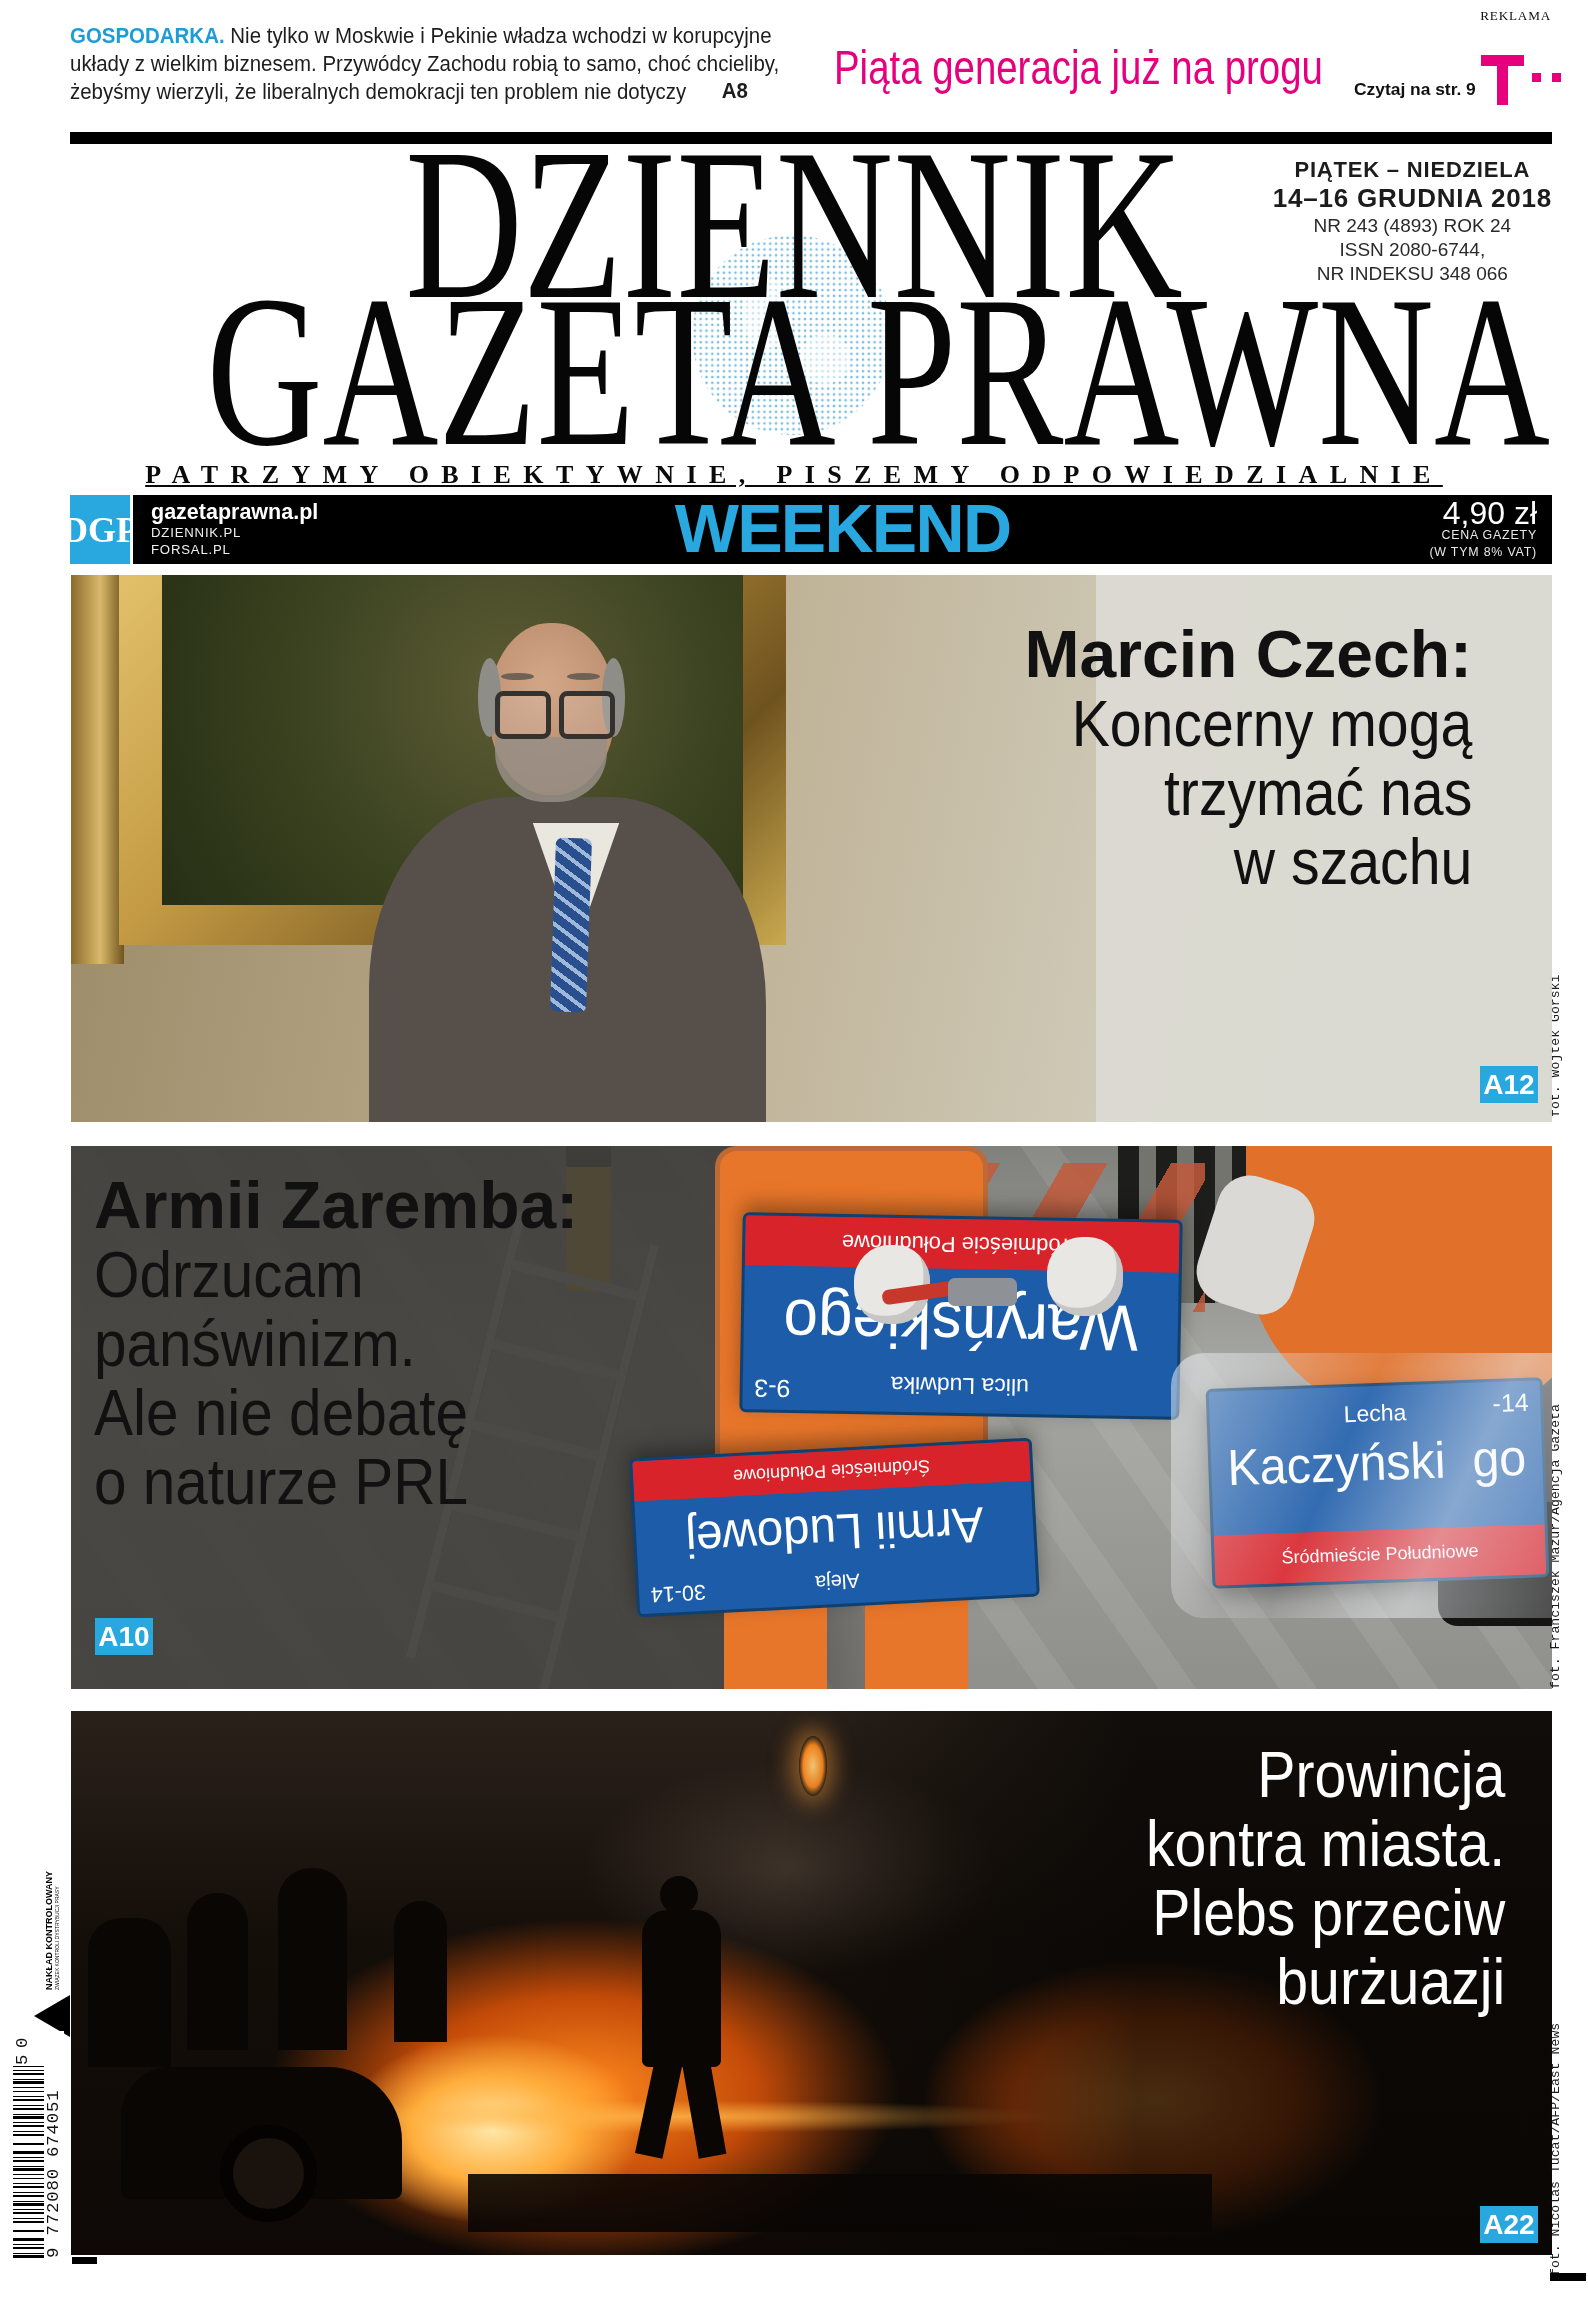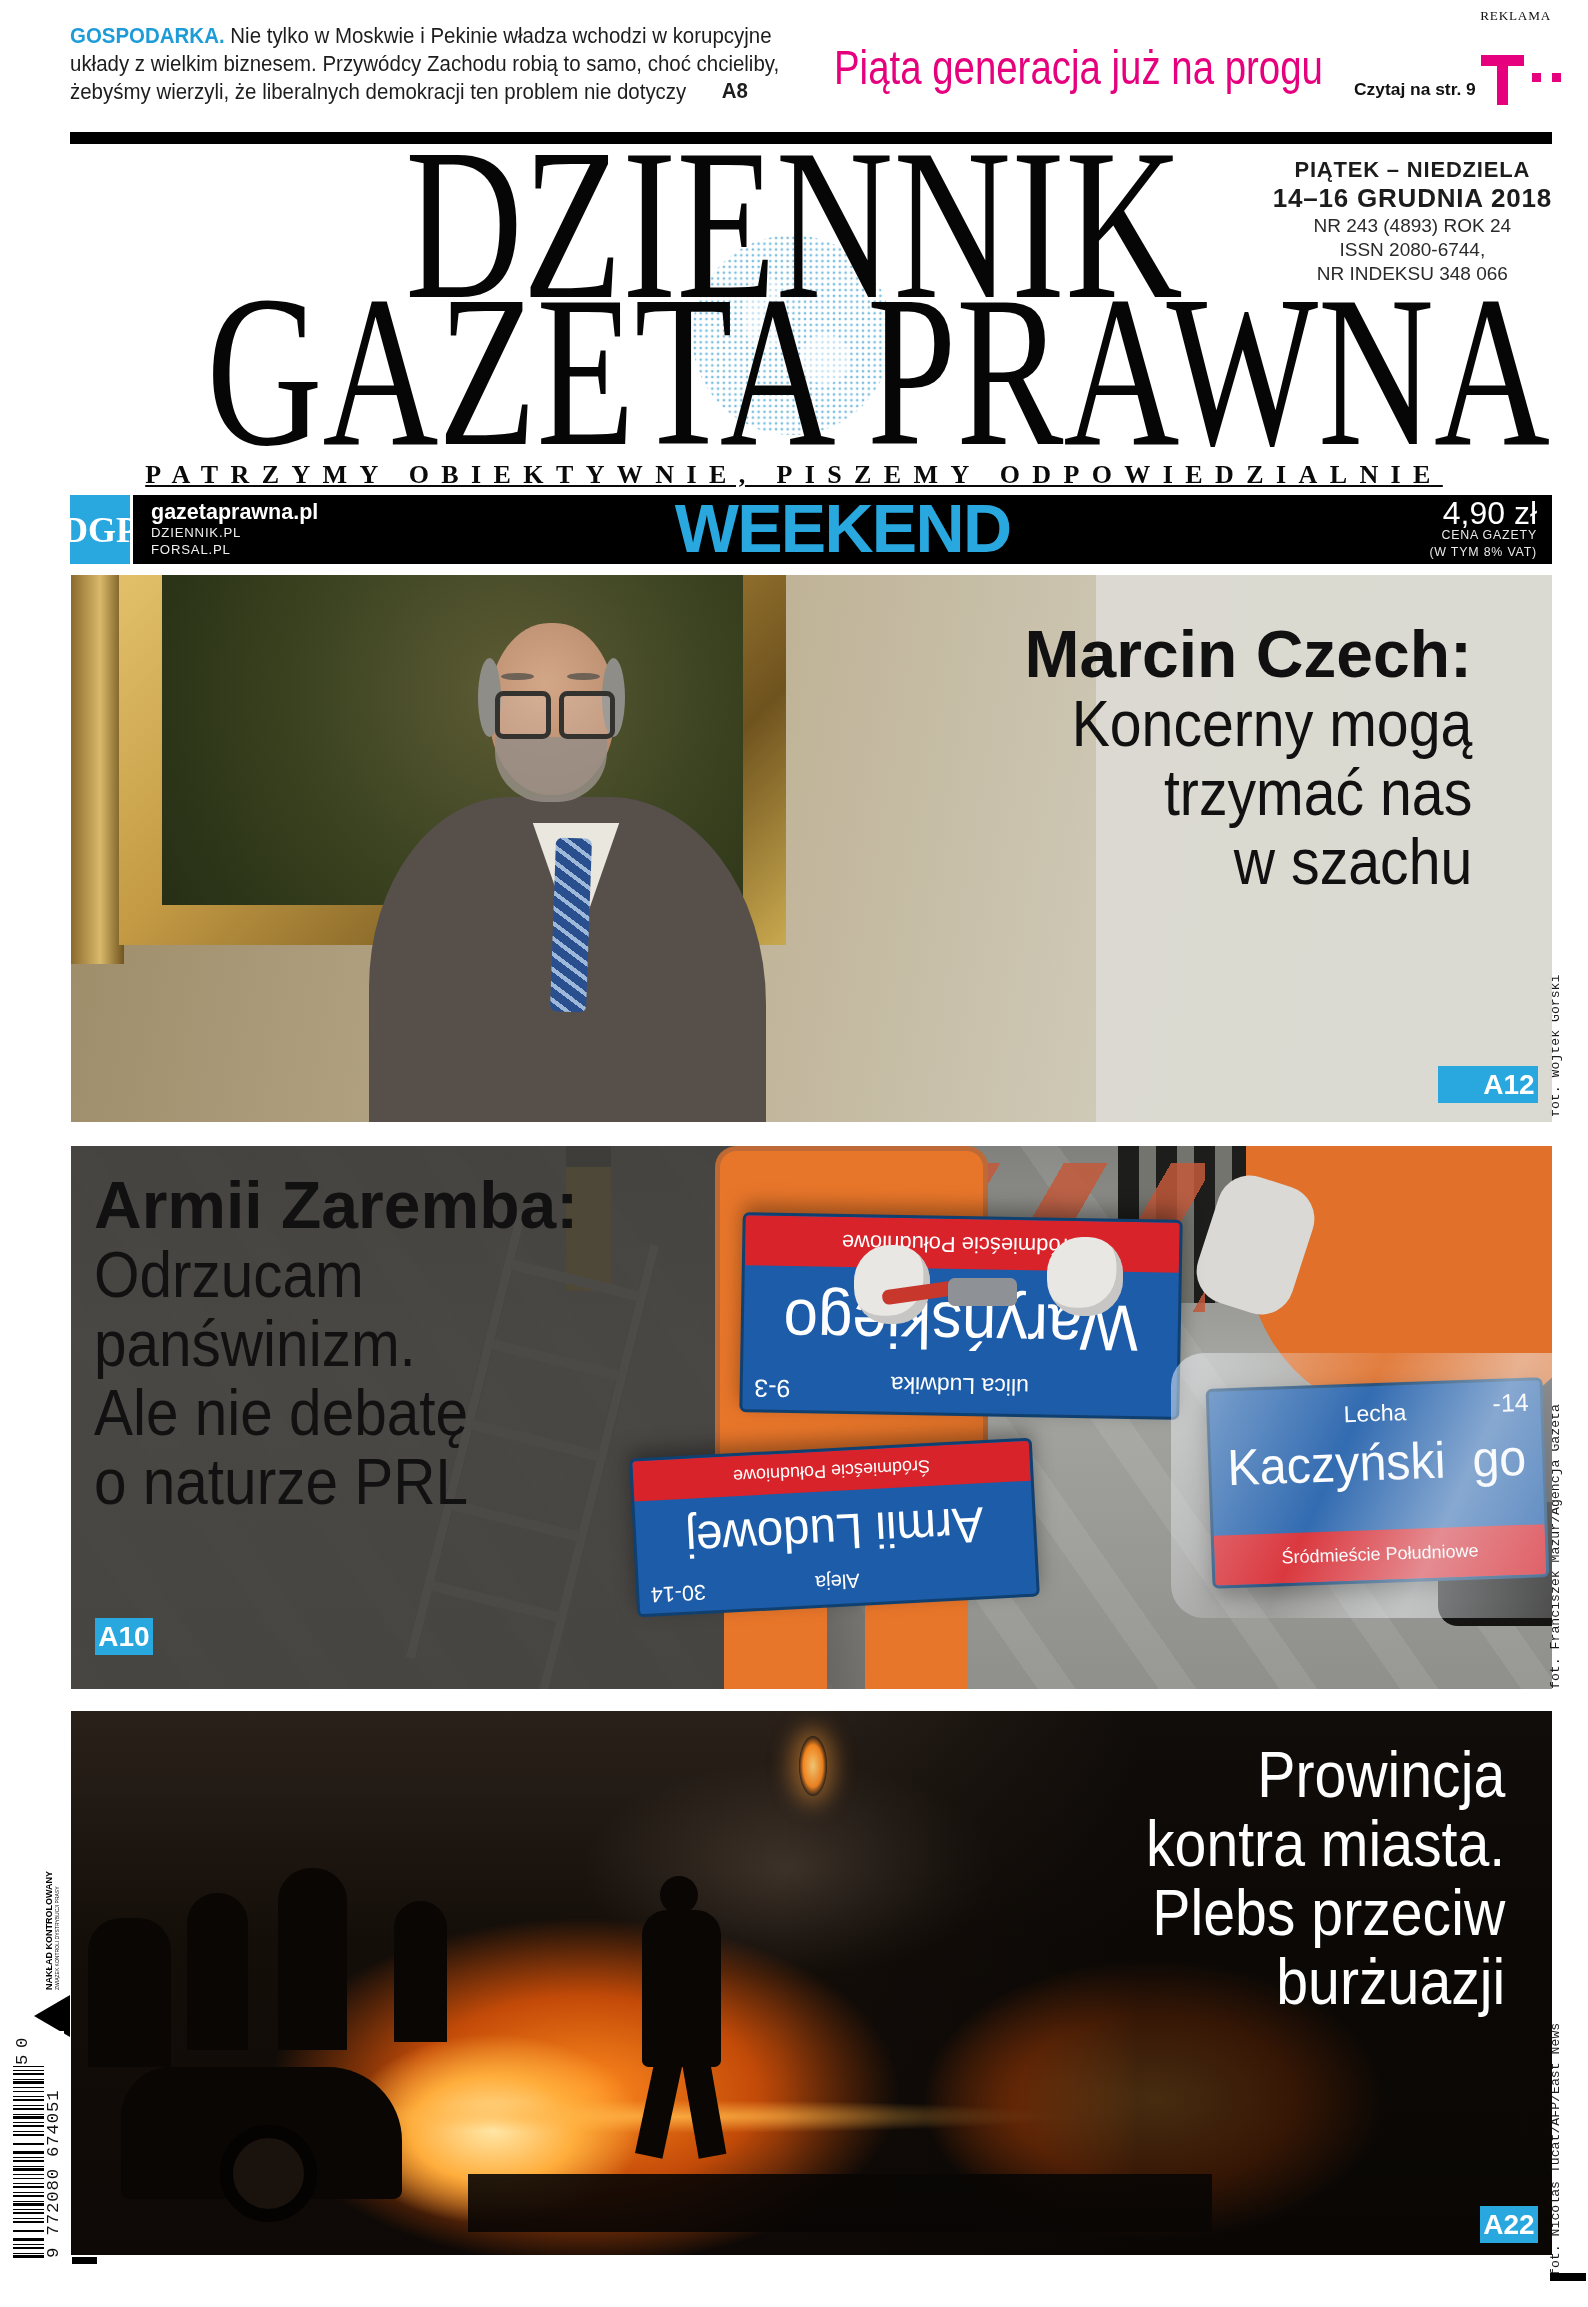--- a/index.html
+++ b/index.html
@@ -213,21 +213,21 @@
     <div class="brow" style="left:496px;"></div>
     <div class="lens" style="left:424px;"></div>
     <div class="lens" style="left:488px;"></div>
     <div class="p1panel"></div>
     <div class="hl right" style="right:80px;top:45px;">
       <div class="b">Marcin Czech:</div>
       <div class="r">Koncerny mogą</div>
       <div class="r">trzymać nas</div>
       <div class="r">w szachu</div>
     </div>
-    <div class="badge" style="right:14px;top:491px;padding-left:42px;">A12</div>
+    <div class="badge" style="right:14px;top:491px;">A12</div>
   </div>
   <div class="credit" style="left:1548px;top:1117px;">fot. Wojtek Górski</div>
 
   <div class="abs photo" style="top:1146px;height:543px;">
     <div class="p2base"></div>
     <div class="p2stripes"></div>
     <div class="p2fence"></div>
     <div class="p2orange"></div>
     <div class="p2pole"></div>
     <div class="ladder">

